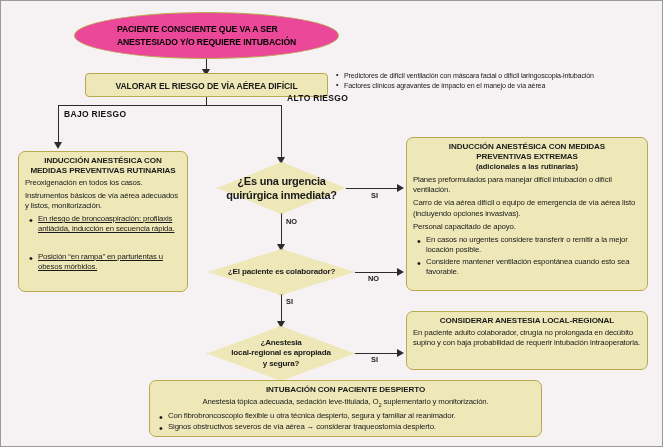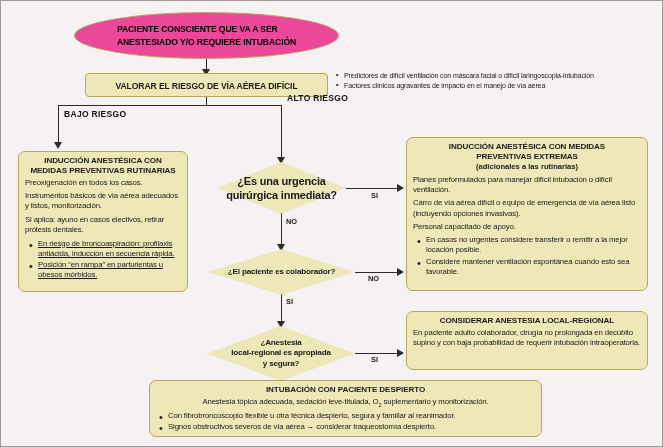--- a/index.html
+++ b/index.html
@@ -209,24 +209,23 @@
   <div class="risk-label" style="left:286px; top:92px;">ALTO RIESGO</div>
 
   <div class="node box" style="left:17px; top:150px; width:170px; height:141px;">
     <div class="box-title" style="font-size:8.1px; margin-bottom:2px;">
       <div>INDUCCIÓN ANESTÉSICA CON</div>
       <div>MEDIDAS PREVENTIVAS RUTINARIAS</div>
     </div>
     <div class="box-body" style="font-size:7.8px;">
       <p>Preoxigenación en todos los casos.</p>
       <p>Instrumentos básicos de vía aérea adecuados y listos, monitorización.</p>
-      <p style="margin-top:4px;">Si aplica: ayuno en casos electivos, retirar prótesis dentales.</p>
       <ul class="blist" style="margin-top:3px;text-decoration:underline;">
         <li>En riesgo de broncoaspiración: profilaxis antiácida, inducción en secuencia rápida.</li>
-        <li style="margin-top:1px;">Posición “en rampa” en parturientas u obesos mórbidos.</li>
+        <li style="margin-top:17px;">Posición “en rampa” en parturientas u obesos mórbidos.</li>
       </ul>
     </div>
   </div>
 
   <div class="node box" style="left:405px; top:136px; width:242px; height:154px;">
     <div class="box-title" style="font-size:8.1px;">
       <div>INDUCCIÓN ANESTÉSICA CON MEDIDAS</div>
       <div>PREVENTIVAS EXTREMAS</div>
     </div>
     <div class="box-sub" style="font-size:7.6px; margin-bottom:3px;">(adicionales a las rutinarias)</div>

